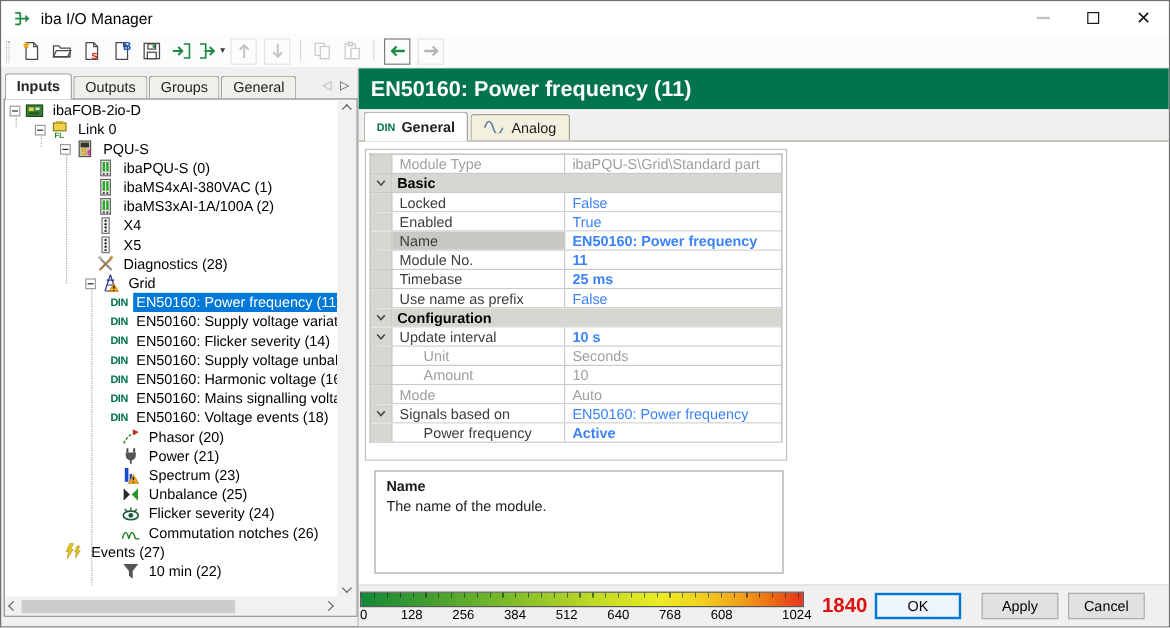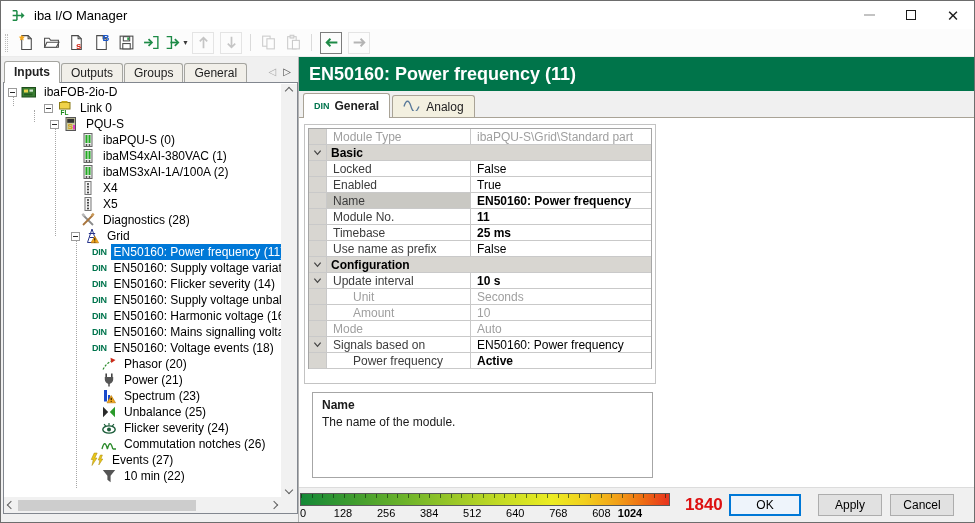--- a/index.html
+++ b/index.html
@@ -64,21 +64,21 @@
   .rtab .din-prefix{font-size:9px;font-weight:bold;color:#00744d;}
   .rtab .bold{font-weight:bold;}
   .rtab svg{width:18px;height:11px;}
   .rpage{flex:1;background:#fff;border-top:1px solid #a9a396;padding:6px 0 0 5px;overflow:hidden;}
   .grid-wrap{width:352px;height:260px;border:1px solid #c3c3c3;background:#fff;padding:3px;}
   .pgrid{border:1px solid #a6a6a6;border-bottom:none;}
   .prow{display:flex;height:16px;border-bottom:1px solid #c9c9c9;font-size:12px;align-items:stretch;background:#fff;}
   .pgut{flex:0 0 18px;background:#d8d6d1;border-right:1px solid #c9c9c9;display:flex;align-items:center;justify-content:center;}
   .pgut svg{width:9px;height:9px;}
   .plab{flex:0 0 144px;display:flex;align-items:center;padding-left:6px;border-right:1px solid #c9c9c9;color:#3c3c3c;overflow:hidden;white-space:nowrap;}
-  .pval{flex:1;display:flex;align-items:center;padding-left:6px;color:#000000;overflow:hidden;white-space:nowrap;}
+  .pval{flex:1;display:flex;align-items:center;padding-left:6px;color:#3b82f6;overflow:hidden;white-space:nowrap;}
   .psec{flex:1;background:#d8d6d1;display:flex;align-items:center;padding-left:4px;font-weight:bold;color:#000;}
   .gray{color:#9f9f9f;}
   .vbold{font-weight:bold;}
   .sel-label{background:#c9c8c3;}
   .lindent{padding-left:26px;}
   .desc-box{width:341px;height:86px;border:1px solid #a6a6a6;margin:8px 0 0 8px;padding:5px 9px;font-size:12px;color:#1a1a1a;}
   .desc-title{font-weight:bold;margin-bottom:3px;}
   
   .bottombar{flex:0 0 35px;background:#f0f0f0;border-top:1px solid #dcdcdc;display:flex;align-items:flex-start;padding:4px 20px 0 1px;}
   .scale{position:relative;width:372px;height:29px;flex:0 0 372px;}
@@ -262,21 +262,21 @@
               <span class="ticon">
                 <svg viewBox="0 0 16 16">
                   <rect x="1" y="3.5" width="13.5" height="9.5" fill="#3a7d33" stroke="#1d4d1a"></rect>
                   <rect x="3" y="5.5" width="4" height="3" fill="#e8d44d"></rect>
                   <rect x="8.5" y="5.5" width="3.5" height="2.2" fill="#cfe3cd"></rect>
                   <rect x="3" y="9.5" width="8.5" height="1.8" fill="#245c20"></rect>
                 </svg>
               </span>
               <span class="tlabel">ibaFOB-2io-D</span>
             </div>
-            <div class="trow" style="padding-left: 40px;">
+            <div class="trow" style="padding-left: 25px;">
               <span class="expander">
                 <span class="minus"></span>
               </span>
               <span class="ticon">
                 <svg viewBox="0 0 16 16">
                   <rect x="2.5" y="2.5" width="10.5" height="6.5" fill="#f0d24a" stroke="#8a7a1a"></rect>
                   <rect x="4.5" y="1" width="6" height="1.8" fill="#c8a818"></rect>
                   <text x="3.5" y="15" font-size="6.5" font-weight="bold" fill="#1a8a1a">FL</text>
                 </svg>
               </span>
@@ -470,21 +470,21 @@
             </div>
             <div class="trow" style="padding-left: 88px;">
               <span class="spacer"></span>
               <span class="ticon">
                 <svg viewBox="0 0 16 16">
                   <path d="M1 13Q3.7 2.5 6.4 13M6.4 13Q9.1 2.5 11.8 13M11.8 13H15" fill="none" stroke="#2a8a2a" stroke-width="1.3"></path>
                 </svg>
               </span>
               <span class="tlabel">Commutation notches (26)</span>
             </div>
-            <div class="trow" style="padding-left: 76px;">
+            <div class="trow" style="padding-left: 40px;">
               <span class="spacer"></span>
               <span class="ticon">
                 <svg viewBox="0 0 16 16">
                   <path d="M5.2 1L2.2 7.5h2L3 13.5l5-7.5H5.8L8.2 1z" fill="#e8c61a" stroke="#a8860a" stroke-width=".5"></path>
                   <path d="M11.4 3l-2.2 5h1.6l-1 5 4-6h-1.9L13.4 3z" fill="#e8c61a" stroke="#a8860a" stroke-width=".5"></path>
                 </svg>
               </span>
               <span class="tlabel">Events (27)</span>
             </div>
             <div class="trow" style="padding-left: 88px;">
@@ -629,21 +629,21 @@
         <div class="scale" id="scale">
           <div class="scale-bar"></div>
         <span class="scale-label first" style="left: 0px;">0</span>
             <span class="scale-label" style="left: 43.0545px;">128</span>
             <span class="scale-label" style="left: 86.1091px;">256</span>
             <span class="scale-label" style="left: 129.164px;">384</span>
             <span class="scale-label" style="left: 172.218px;">512</span>
             <span class="scale-label" style="left: 215.273px;">640</span>
             <span class="scale-label" style="left: 258.327px;">768</span>
             <span class="scale-label" style="left: 301.382px;">608</span>
-            <span class="scale-label" style="left: 330px; font-weight: bold;">1024</span>
+            <span class="scale-label" style="left: 364px;">1024</span>
           </div>
         <div class="big-value">1840</div>
         <div class="btns" id="btns">
             <div class="btn primary">OK</div>
             <div class="btn">Apply</div>
             <div class="btn">Cancel</div>
           </div>
       </div>
     </div>
   </div>

